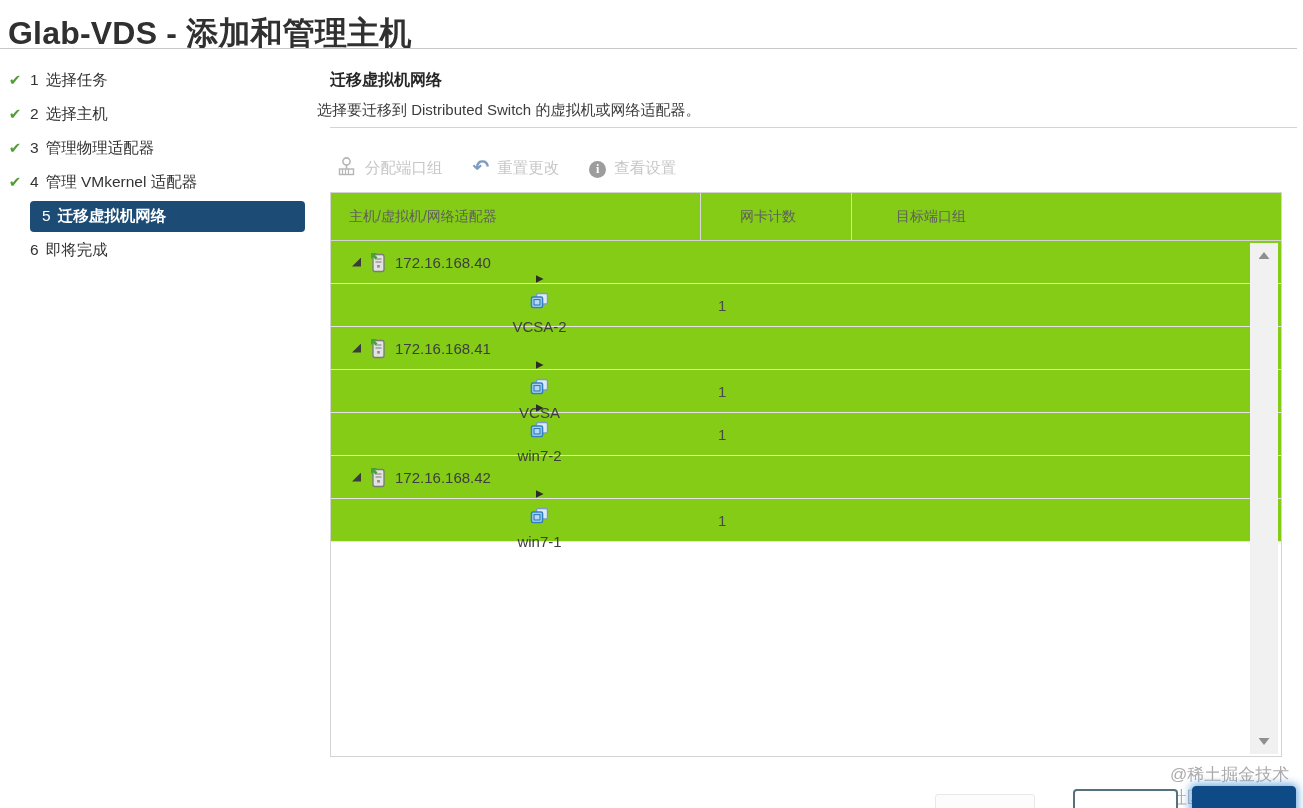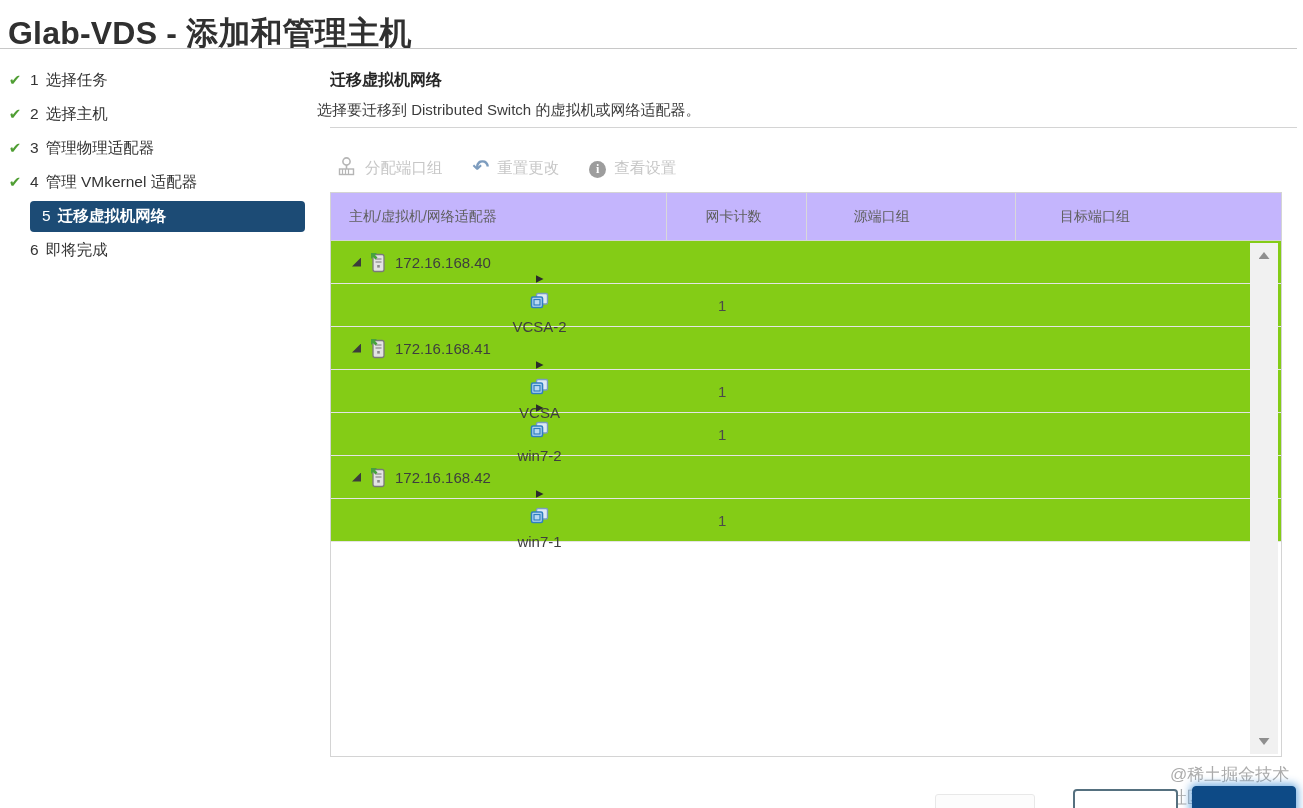--- a/index.html
+++ b/index.html
@@ -64,21 +64,21 @@
     background:#9d9d9d; color:#fff; text-align:center; line-height:17px;
     font-size:12px; font-weight:bold; font-family:"Liberation Serif",serif;
   }
 
   
   .grid {
     position:absolute; left:330px; top:192px; width:952px; height:565px;
     border:1px solid #d4d4d4; background:#fff;
   }
   .grid-header {
-    display:flex; height:48px; background:#c4b5fd;
+    display:flex; height:48px; background:#84cc16;
     border-bottom:1px solid #d4d4d4;
     gap:29px;
   }
   .hcell {
     display:flex; align-items:center; font-size:14px; color:#5f5f5f;
     border-right:1px solid #d9d9d9; height:100%;
   }
   .hcell:last-child { border-right:none; }
   .col0 { width:370px; padding-left:18px; }
   .col1 { width:122px; padding-left:10px; }
@@ -216,21 +216,20 @@
   <div class="tool-item">
     <span class="tool-icon"><span class="info-circle">i</span></span>
     <span class="tool-label">查看设置</span>
   </div>
 </div>
 
 <div class="grid">
   <div class="grid-header">
       <div class="hcell col0">主机/虚拟机/网络适配器</div>
       <div class="hcell col1">网卡计数</div>
-      <div class="hcell col2">源端口组</div>
       <div class="hcell col3">目标端口组</div>
     </div>
   <div class="grid-body">
 
   <div class="trow host">
     <div class="cell-name">
       <span class="tri tri-expanded"></span>
       <span class="node-icon">
             <svg width="16" height="21" viewBox="0 0 16 21">
               <rect x="3" y="2.5" width="11" height="17" rx="2" fill="#e3e3e3" stroke="#7a7a7a" stroke-width="1.3"></rect>

